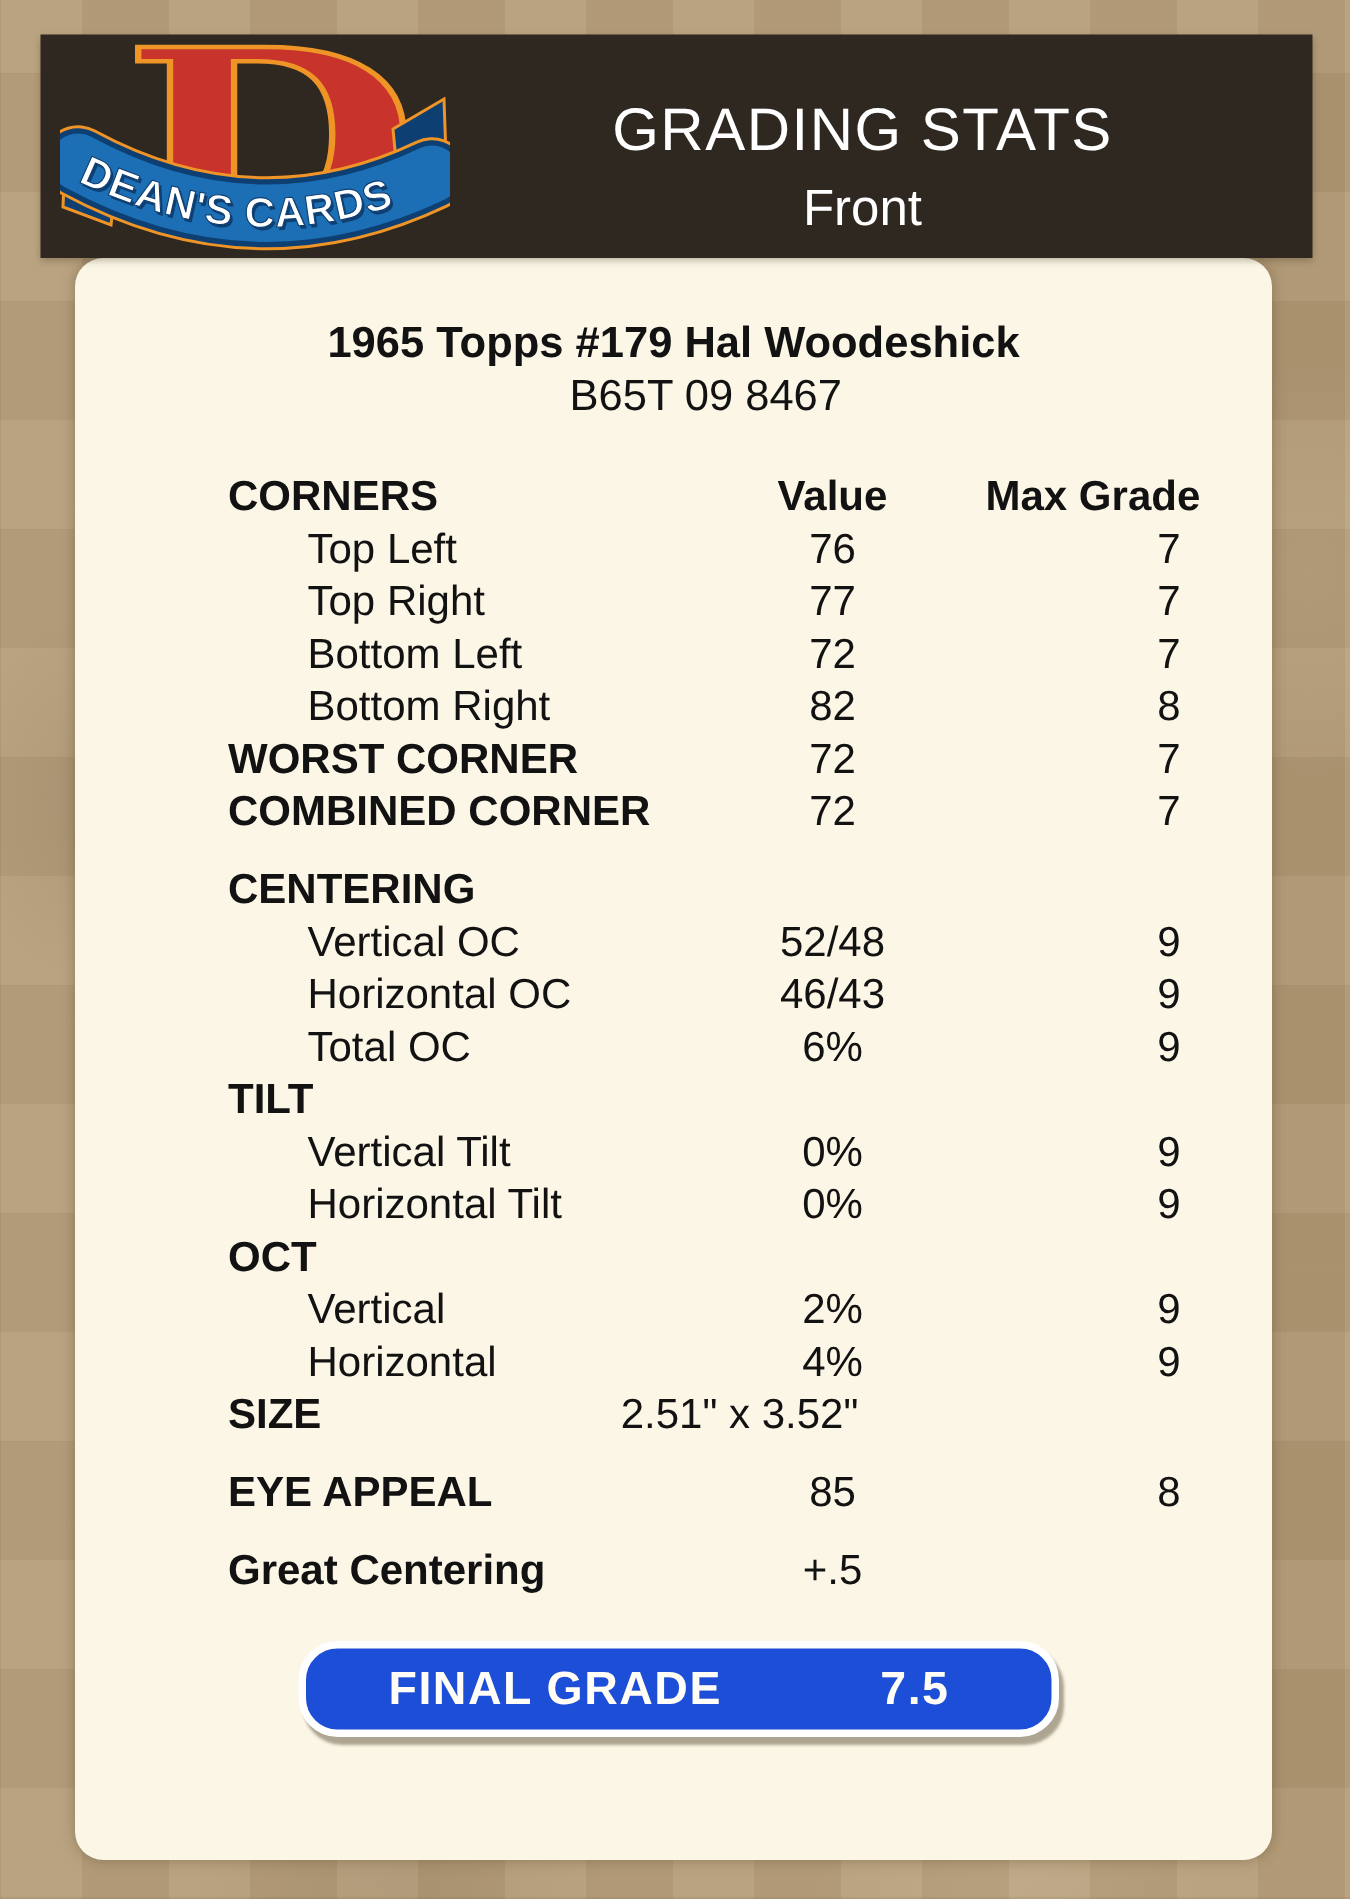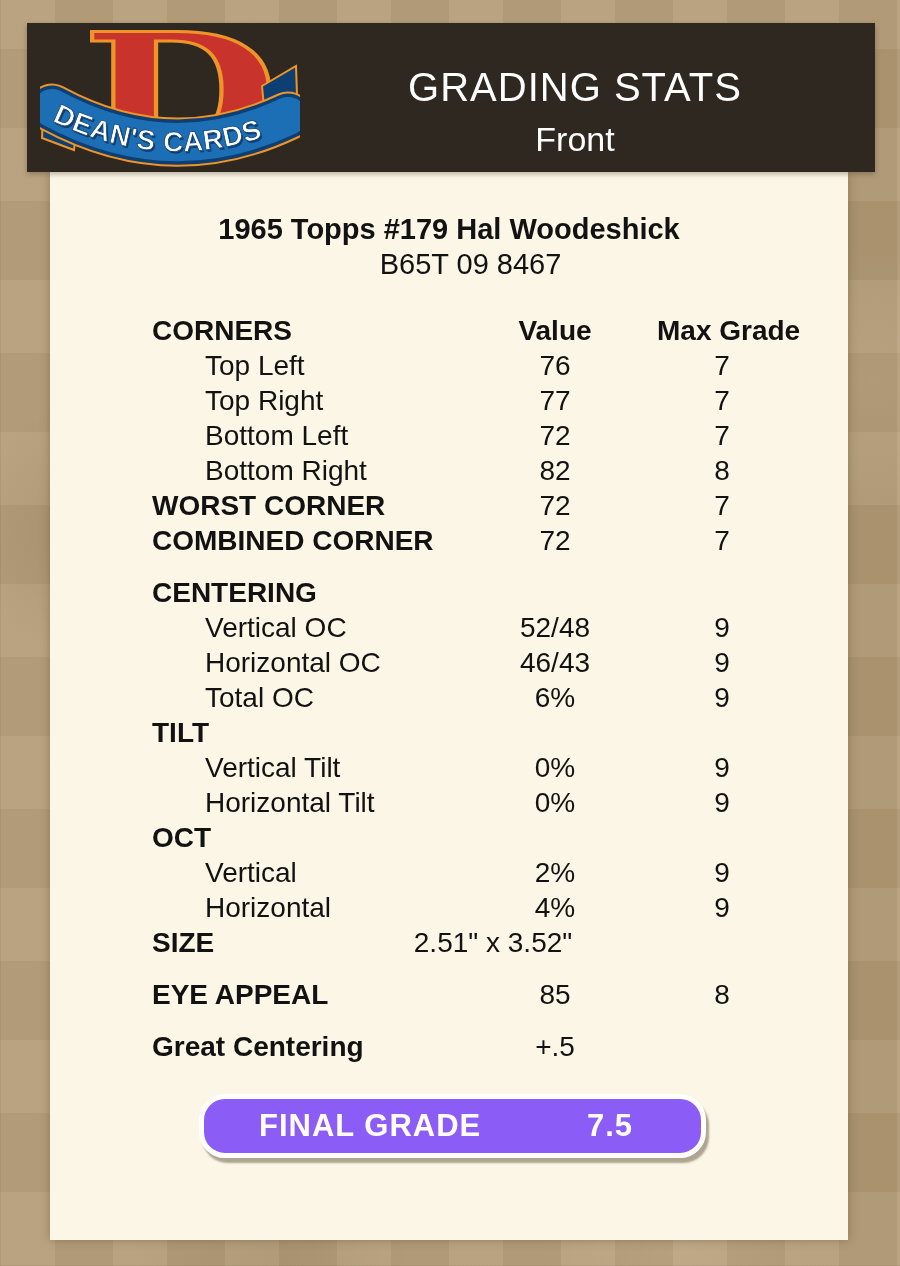--- a/index.html
+++ b/index.html
@@ -33,35 +33,36 @@
   .h-titles {
     position: absolute; left: 298px; top: 0; width: 500px; height: 149px;
     text-align: center; color: #ffffff; padding-top: 40px;
   }
   .h-title { font-size: 40px; line-height: 48px; letter-spacing: 1px; font-weight: 400; }
   .h-sub   { font-size: 34px; line-height: 40px; margin-top: 8px; font-weight: 400; }
   .card {
     position: absolute; left: 50px; top: 172px; width: 798px; height: 1068px;
     background: #fbf6e6; z-index: 1;
     box-shadow: 0 0 9px rgba(95,78,50,0.45);
+    border-radius: 19px;
   }
   .c-title { margin-top: 40px; text-align: center; font-size: 29px; font-weight: 700; line-height: 34px; }
   .c-serial { text-align: center; font-size: 29px; line-height: 36px; padding-left: 43px; }
   .table { position: absolute; left: 0; top: 141px; width: 798px; }
   .row { position: relative; height: 35px; line-height: 35px; font-size: 28px; }
   .row.gap { margin-top: 17px; }
   .lbl { position: absolute; left: 155px; white-space: nowrap; }
   .row.sec .lbl { left: 102px; font-weight: 700; }
   .val { position: absolute; left: 405px; width: 200px; text-align: center; white-space: nowrap; }
-  .max { position: absolute; left: 607px; width: 130px; text-align: center; white-space: nowrap; }
+  .max { position: absolute; left: 607px; width: 130px; text-align: right; white-space: nowrap; }
   .row.hdr .val, .row.hdr .max { font-weight: 700; }
   .row.wide .val { left: 343px; }
   .grade-btn {
     position: absolute; left: 149px; top: 922px; width: 507px; height: 64px;
-    background: #8b5cf6; border: 5px solid #ffffff; border-radius: 26px;
+    background: #1d4ed8; border: 5px solid #ffffff; border-radius: 26px;
     box-shadow: 3px 5px 2px rgba(110,98,75,0.55);
     display: flex; align-items: center;
     color: #fffdf5; font-weight: 700; font-size: 31px; letter-spacing: 1px; gap: 24px;
   }
   .grade-btn .gl { padding-left: 55px; }
   .grade-btn .gv { margin-left: auto; padding-right: 68px; }
 </style>
 </head>
 <body>
 

